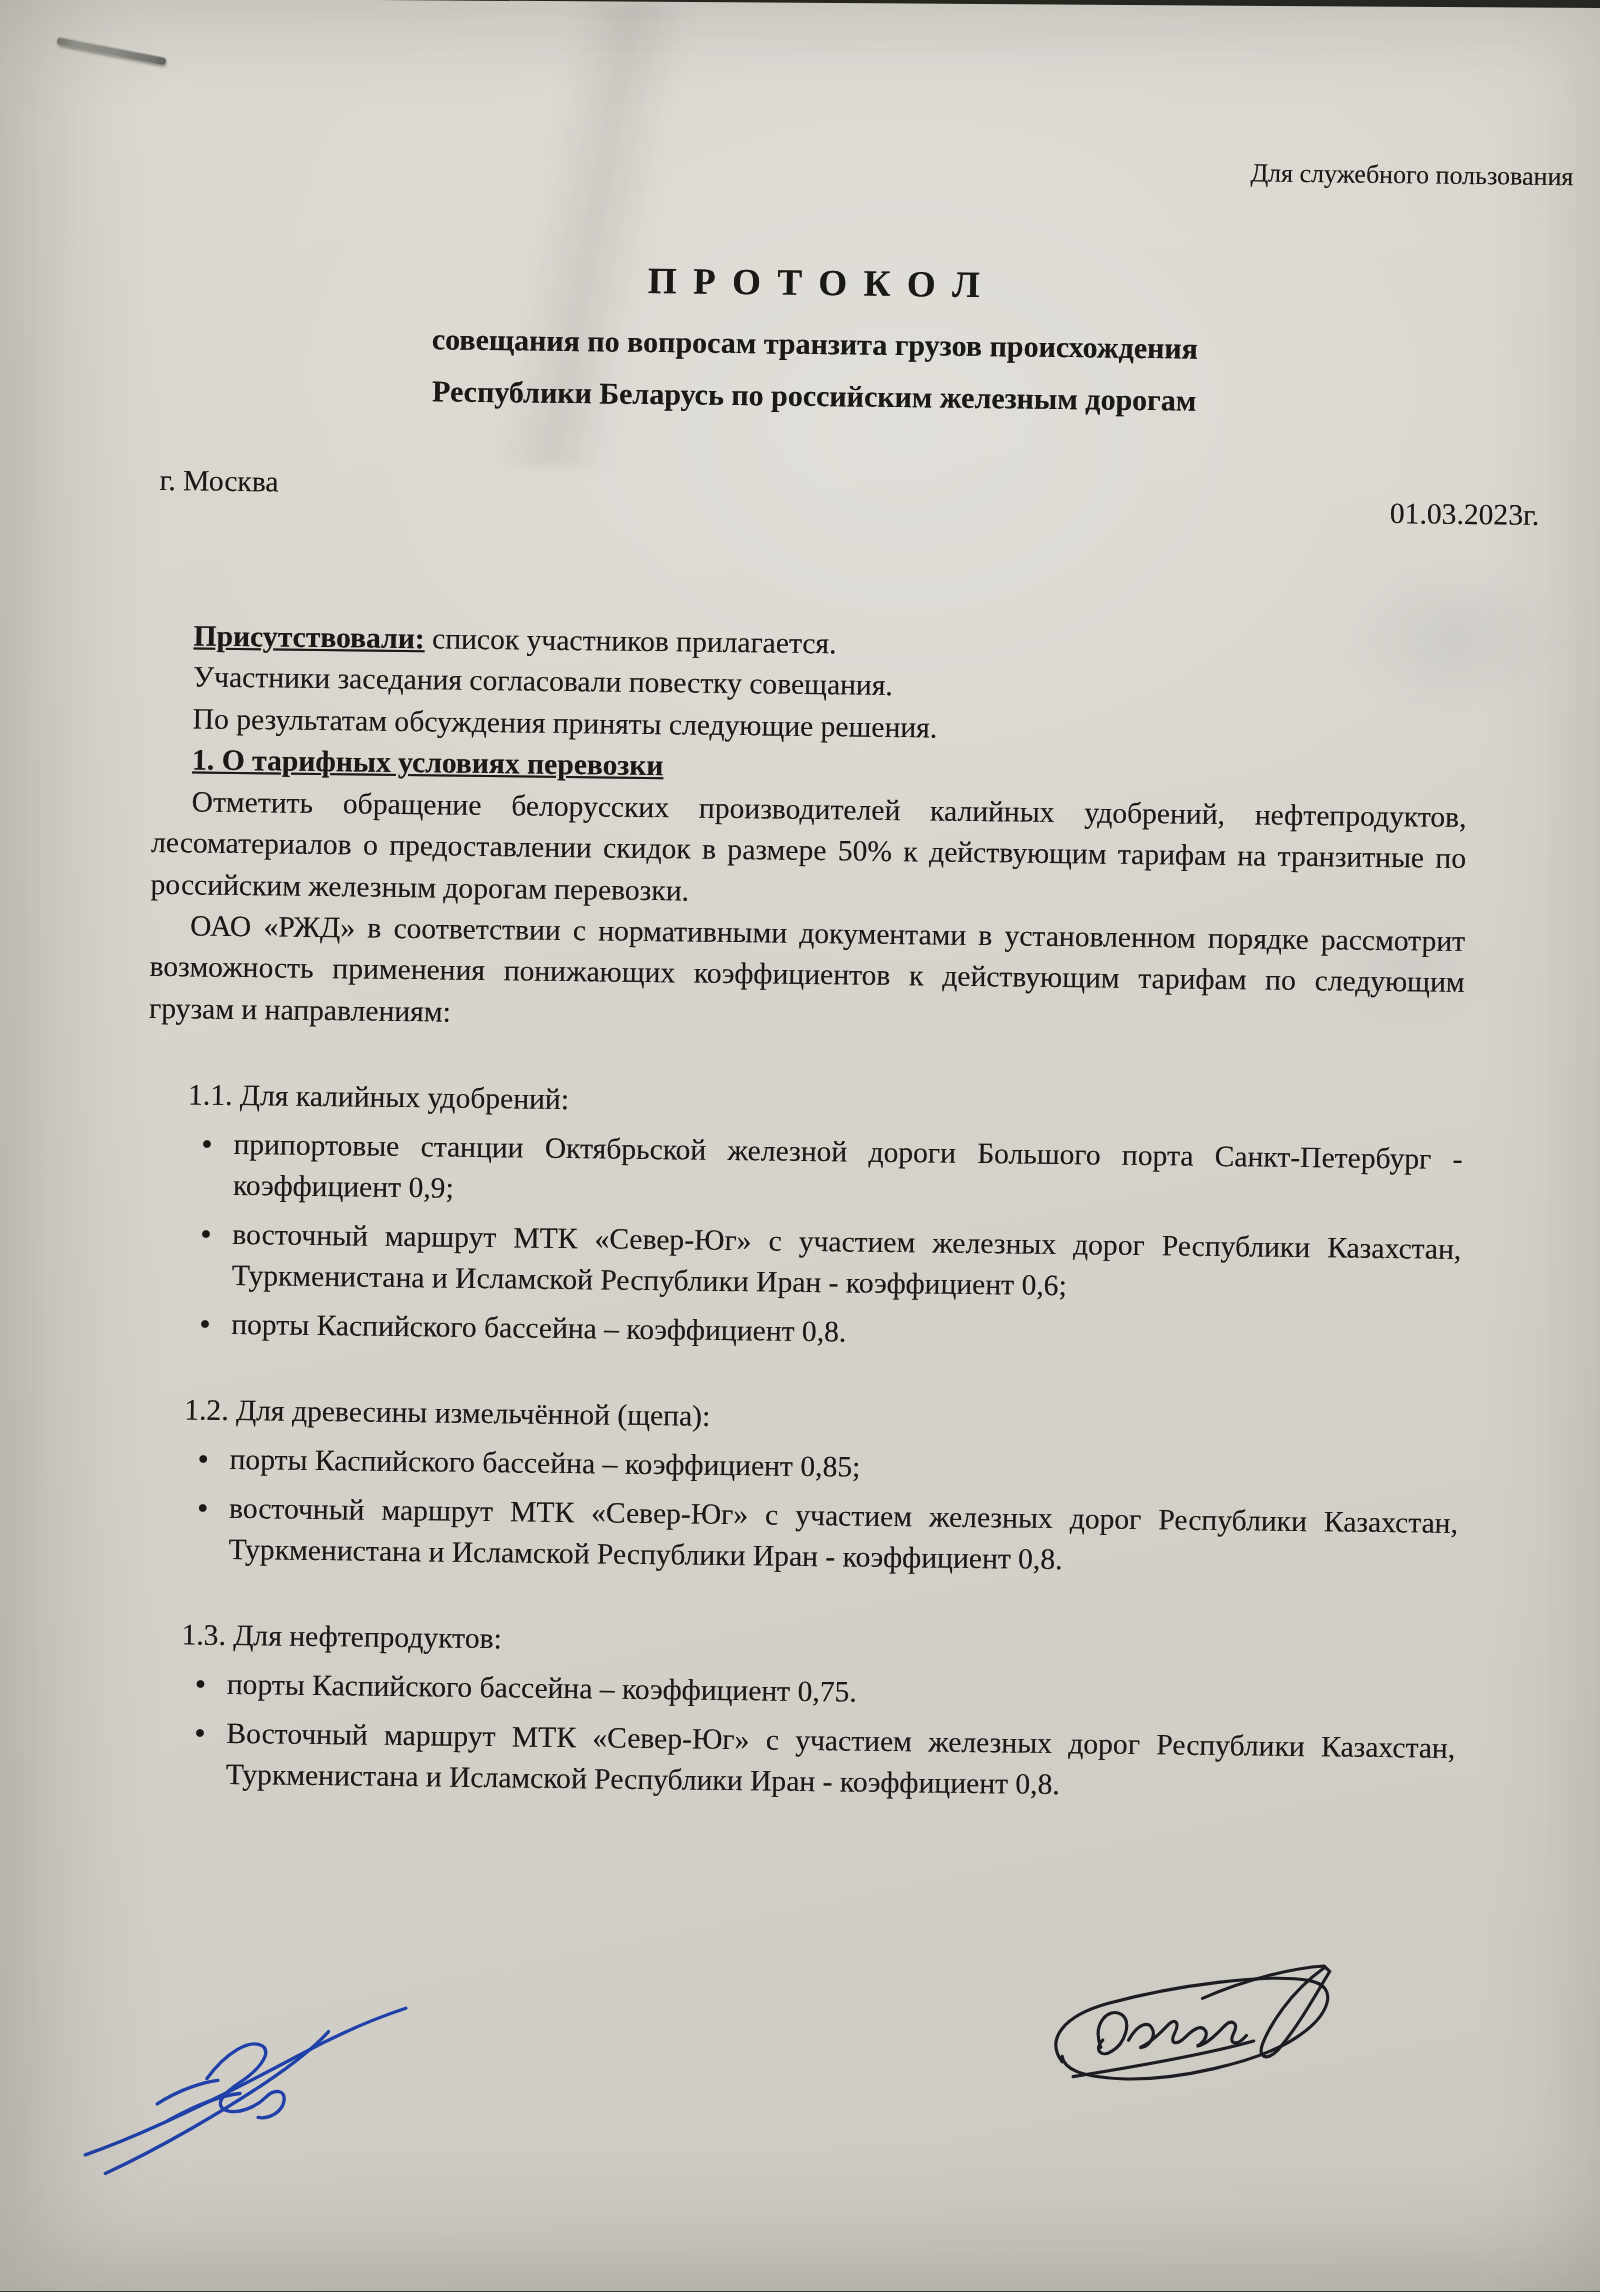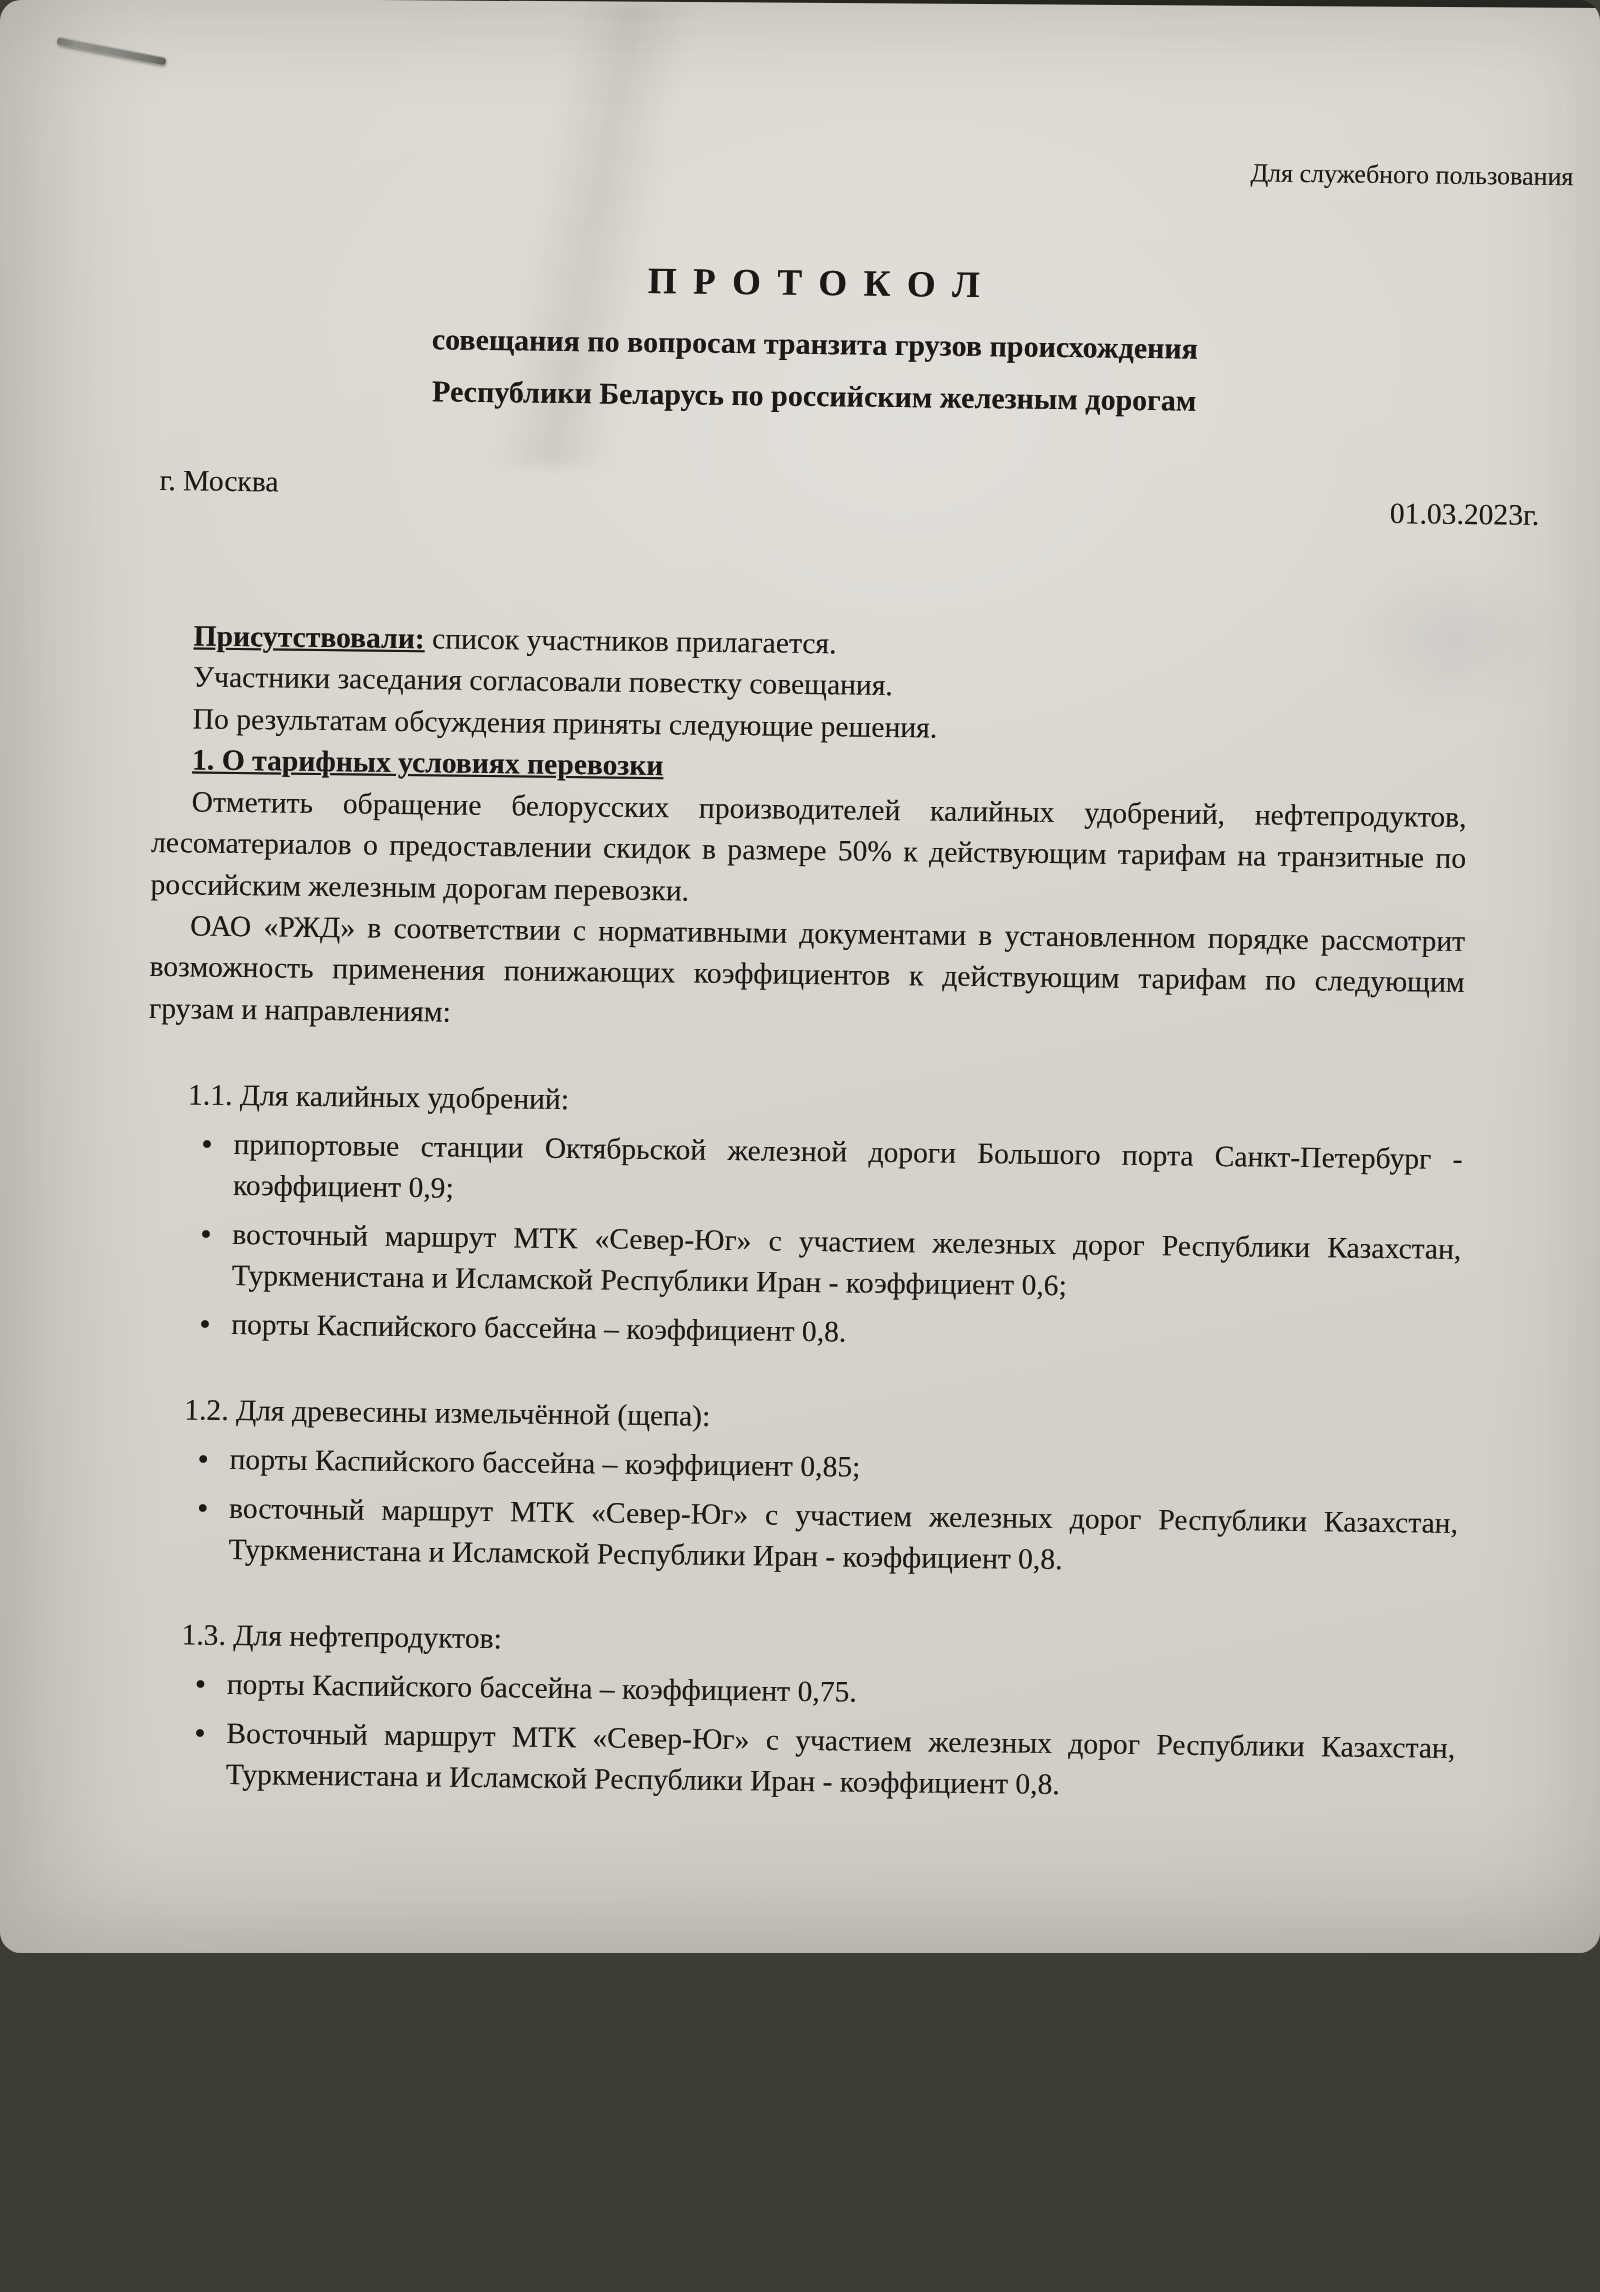--- a/index.html
+++ b/index.html
@@ -1,18 +1,18 @@
 <!DOCTYPE html>
 <html style="font-size:14.3px"><head>
 <meta charset="utf-8">
 <style>
   html,body{margin:0;padding:0;}
   body{background:#3c3d35;font-family:"Liberation Serif","DejaVu Serif",serif;}
-  .scene{position:relative;width:1600px;height:1953px;overflow:hidden;
-         background:linear-gradient(180deg,#2e2f29 0%,#43443b 30%,#4a4b42 100%);border-radius:21px;}
+  .scene{position:relative;width:1600px;height:2291px;overflow:hidden;
+         background:linear-gradient(180deg,#2e2f29 0%,#43443b 30%,#4a4b42 100%);}
   
   .paper{position:absolute;left:-7.2px;top:-1.3px;width:1666px;height:2364px;
          transform:rotate(0.38deg);transform-origin:233px 0;
          background:
            radial-gradient(1075px 806px at 55% 18%, rgba(255,255,255,0.20), rgba(255,255,255,0) 70%),
            linear-gradient(168deg,#dcd9d2 0%,#d8d5ce 35%,#d2cfc8 70%,#cac8c1 100%);
          box-shadow:0 0 36px rgba(0,0,0,0.45);}
   .vignette{position:absolute;inset:0;pointer-events:none;
          box-shadow:inset 54px -36px 107px rgba(60,58,50,0.18), inset -36px 27px 90px rgba(60,58,50,0.10);}
   .crease{position:absolute;left:466px;top:0;width:269px;height:466px;pointer-events:none;

